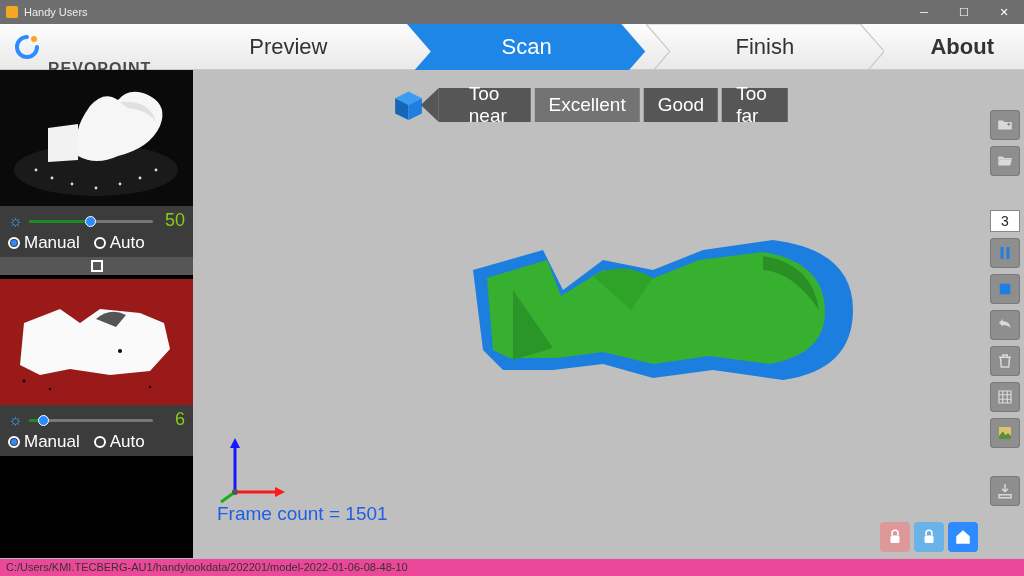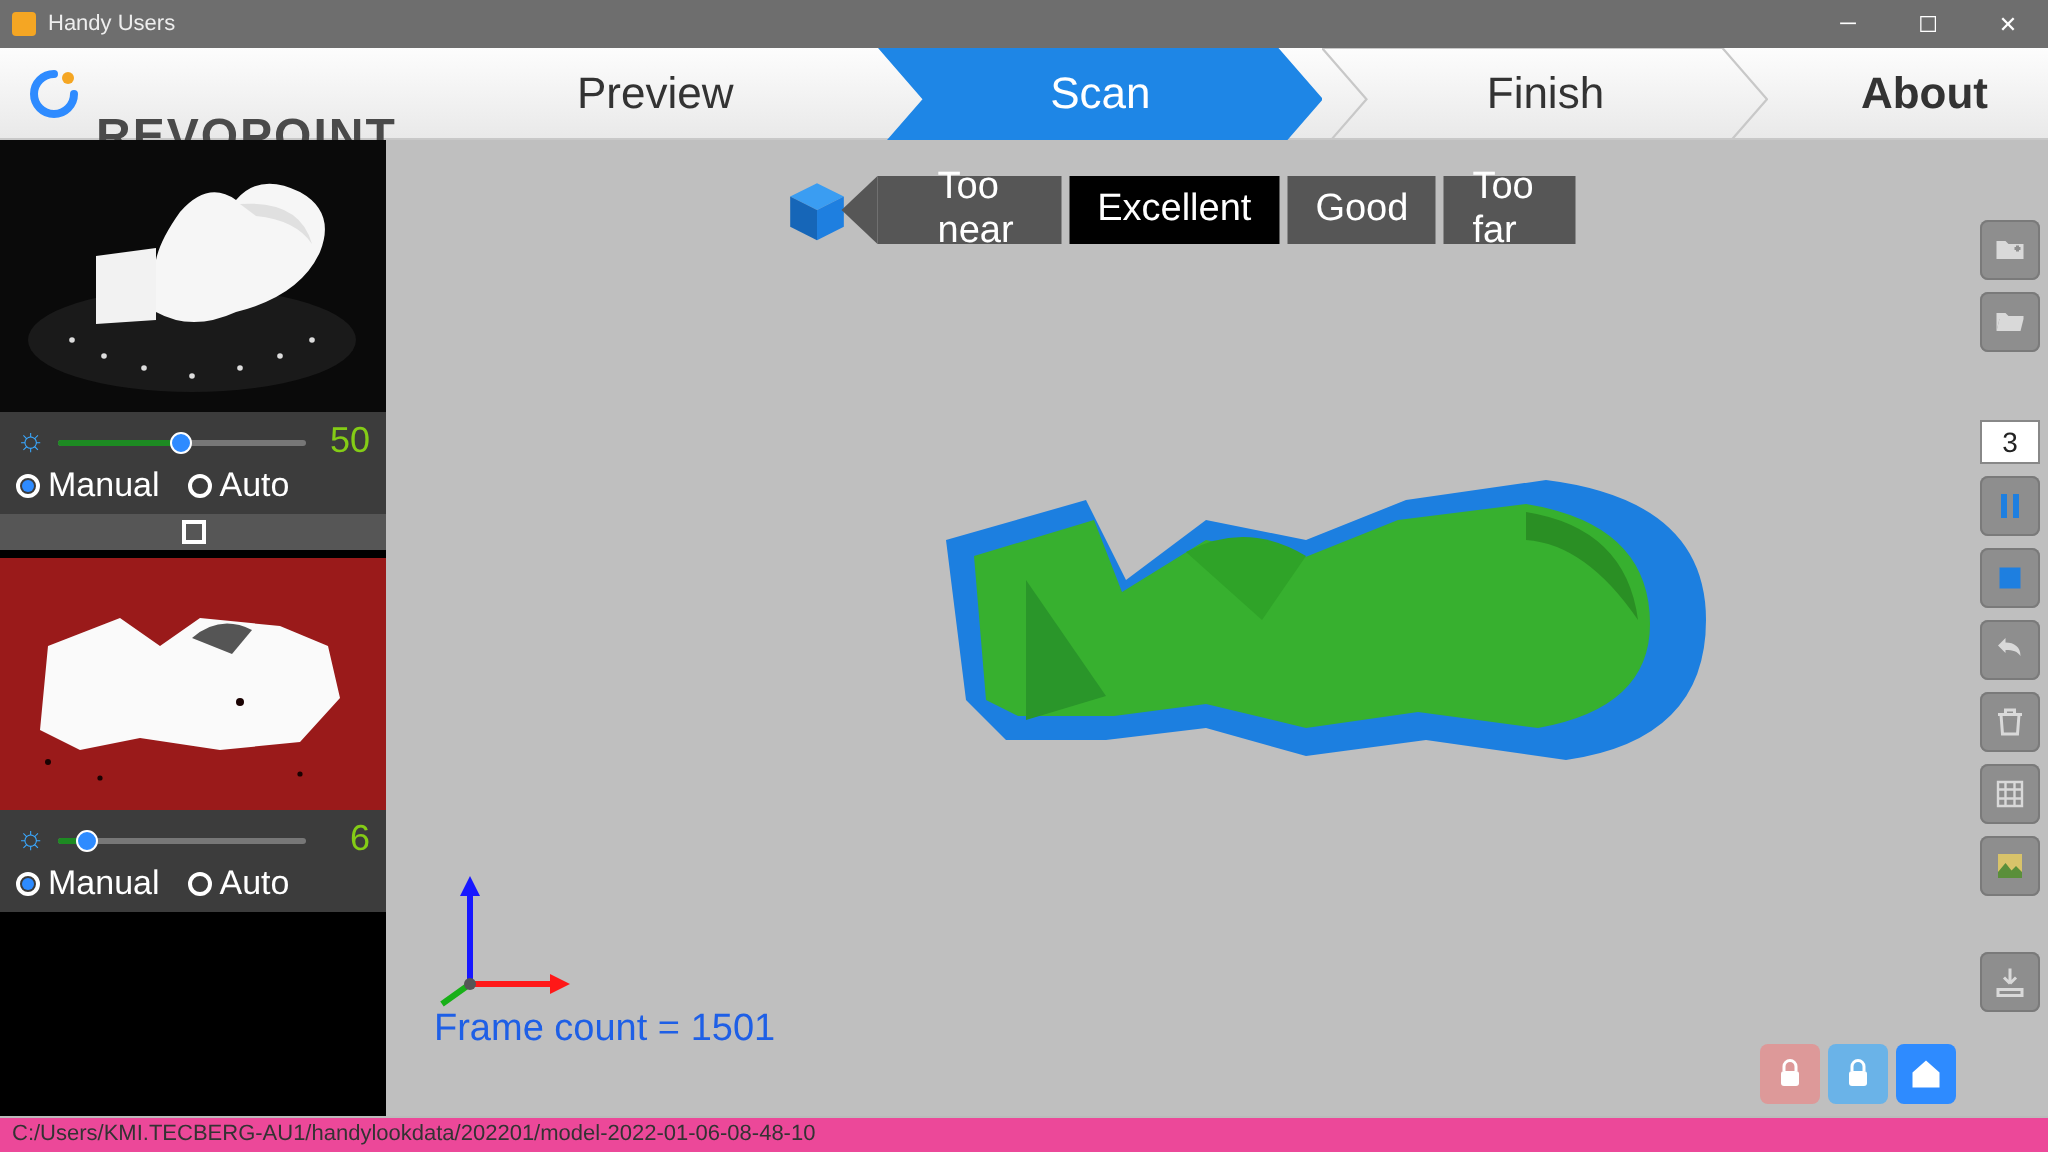--- a/index.html
+++ b/index.html
@@ -3,21 +3,21 @@
 <meta charset="utf-8">
 <style>
 * { margin: 0; padding: 0; box-sizing: border-box; font-family: "Segoe UI", Arial, sans-serif; }
 html, body { width: 1024px; height: 576px; overflow: hidden; background: #6e6e6e; }
 .titlebar { height: 24px; background: #6e6e6e; display: flex; align-items: center; color: #eee; font-size: 11px; padding-left: 6px; }
 .titlebar .icon { width: 12px; height: 12px; background: #f5a623; border-radius: 2px; margin-right: 6px; }
 .titlebar .spacer { flex: 1; }
 .titlebar .wbtn { width: 40px; height: 24px; display: flex; align-items: center; justify-content: center; color: #fff; }
 .topnav { height: 46px; background: linear-gradient(#fdfdfd,#e9e9e9); display: flex; align-items: center; border-bottom: 1px solid #c8c8c8; }
 .logo { display: flex; align-items: center; padding: 0 18px 0 14px; height: 100%; }
-.logo-text { font-size: 24px; font-weight: 700; letter-spacing: 1px; color: #4a4a4a; margin-left: 8px; margin-top: 44px; }
+.logo-text { font-size: 16px; font-weight: 700; letter-spacing: 1px; color: #4a4a4a; margin-left: 8px; margin-top: 44px; }
 .nav-item { flex: 1; position: relative; height: 100%; display: flex; align-items: center; justify-content: center; font-size: 22px; color: #333; }
 .nav-item.selected { color: #fff; }
 .nav-arrow { position: absolute; inset: 0; z-index: 0; }
 .nav-item span { position: relative; z-index: 1; }
 .nav-about { width: 140px; text-align: right; padding-right: 30px; font-size: 22px; color: #333; display: flex; align-items: center; justify-content: flex-end; height: 100%; font-weight: bold; }
 .main { display: flex; height: calc(100% - 24px - 46px - 18px); }
 .sidebar { width: 193px; background: #000; display: flex; flex-direction: column; gap: 4px; }
 .panel { background: #3c3c3c; color: #fff; }
 .camview { height: 136px; background: #111; display: flex; align-items: center; justify-content: center; position: relative; }
 .sliderrow { display: flex; align-items: center; padding: 4px 8px 2px 8px; gap: 6px; }
@@ -39,21 +39,21 @@
 .tbtn { width: 30px; height: 30px; background: #8e8e8e; border-radius: 4px; display: flex; align-items: center; justify-content: center; color: #d9d9d9; box-shadow: inset 0 0 0 1px #7a7a7a; }
 .tbtn svg { width: 18px; height: 18px; }
 .tbtn.blue { color: #1e7fe0; }
 .counter { width: 30px; height: 22px; background: #fff; border: 1px solid #888; font-size: 14px; display: flex; align-items: center; justify-content: center; color: #222; }
 .distance-bar { position: absolute; top: 16px; left: 50%; transform: translateX(-50%); display: flex; align-items: center; gap: 14px; }
 .cube3d { width: 38px; height: 38px; }
 .dseg { display: flex; height: 34px; font-size: 19px; }
 .dseg .seg { padding: 0 14px; display: flex; align-items: center; background: #565656; color: #fff; margin-left: 4px; }
 .dseg .seg.first { position: relative; padding-left: 30px; margin-left: 0; }
 .dseg .seg.first::before { content: ""; position: absolute; left: -18px; top: 0; border-top: 17px solid transparent; border-bottom: 17px solid transparent; border-right: 18px solid #565656; }
-.dseg .seg.active { background: #000000; }
+.dseg .seg.active { background: #737373; }
 .axis { position: absolute; left: 24px; bottom: 54px; }
 .framecount { position: absolute; left: 24px; bottom: 32px; font-family: "Courier New", monospace; font-size: 19px; color: #1e5fe6; }
 .corner-icons { position: absolute; right: 8px; bottom: 6px; display: flex; gap: 4px; }
 .corner-icons .ci { width: 30px; height: 30px; border-radius: 4px; display: flex; align-items: center; justify-content: center; }
 .statusbar { height: 18px; background: #ec4899; color: #333; font-size: 11px; padding: 2px 6px; border-top: 1px solid #bbb; }
 </style>
 </head>
 <body>
 
 <div class="titlebar">

